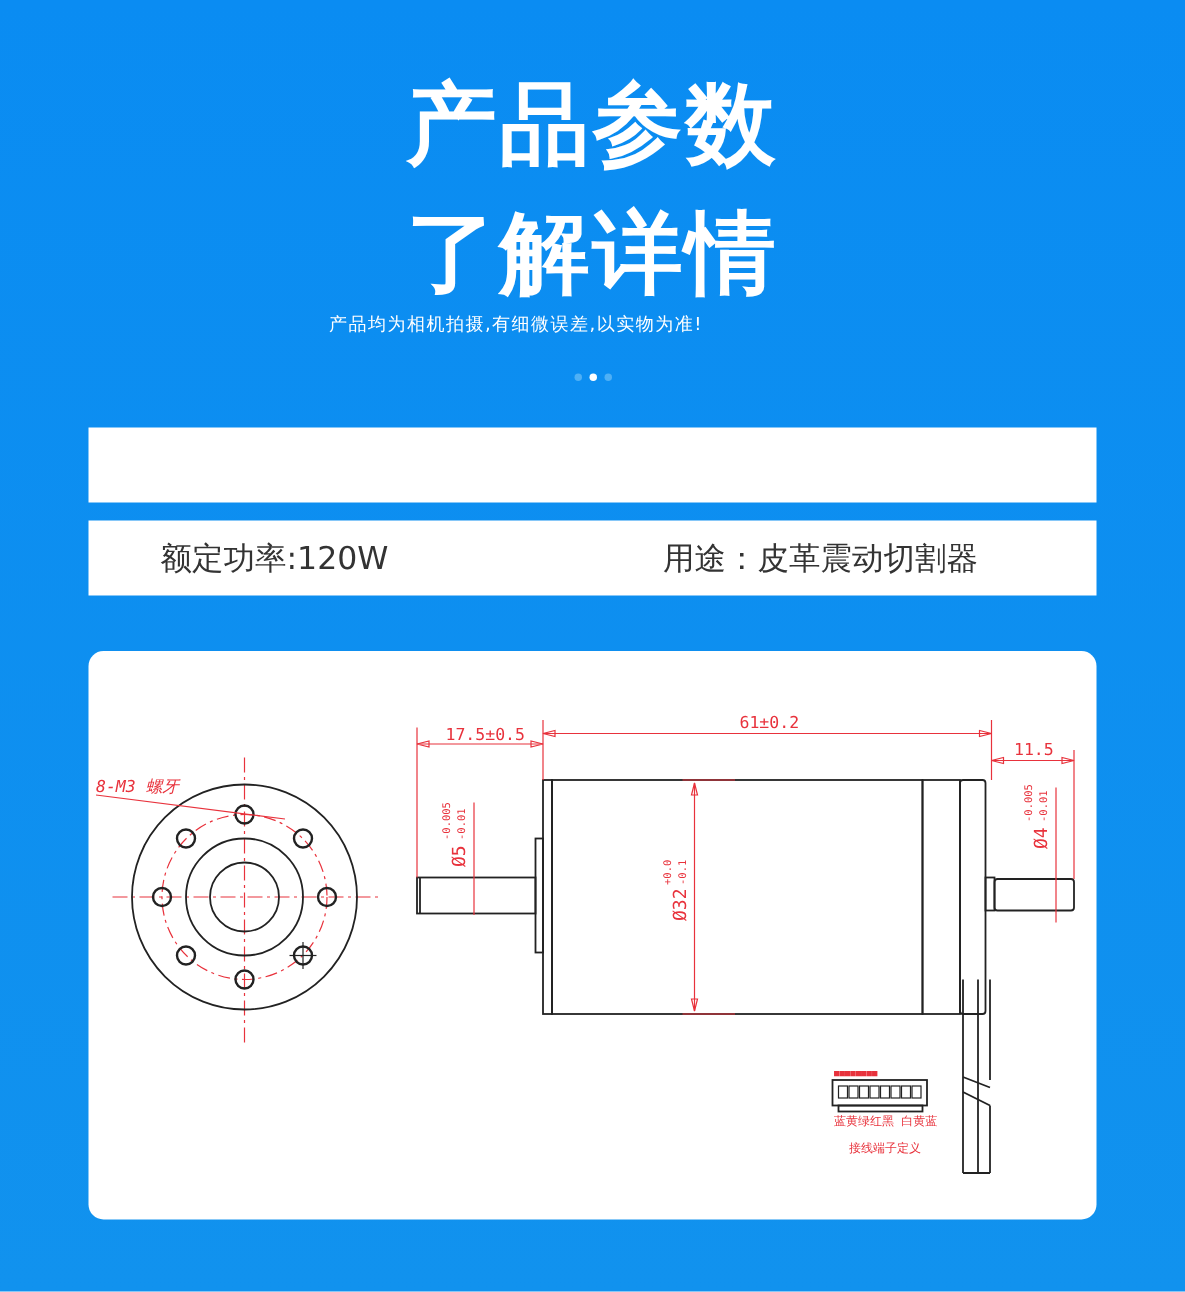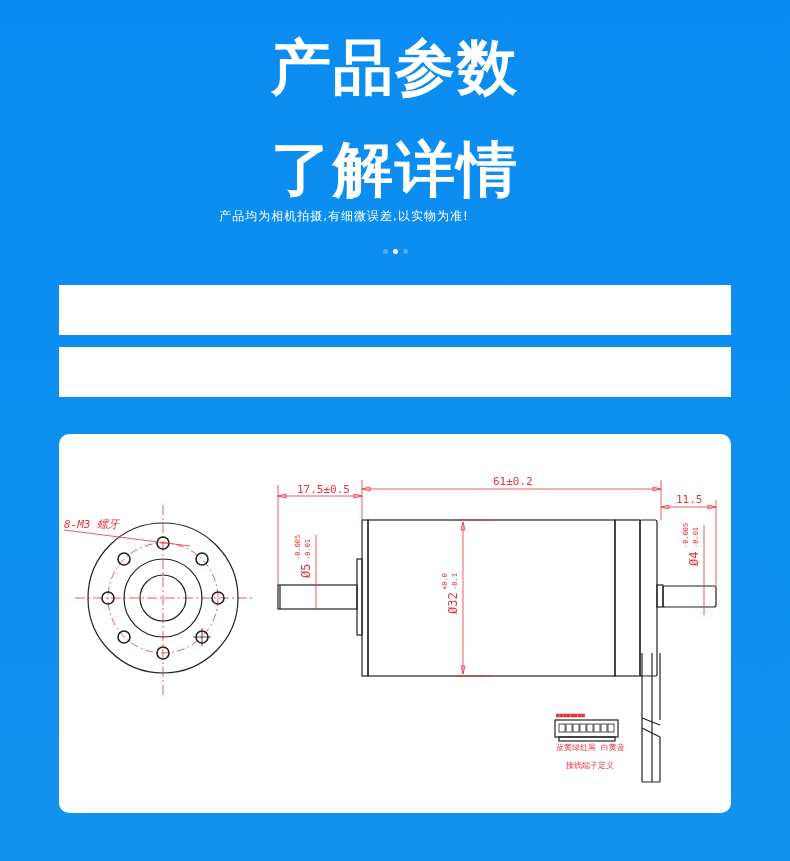--- a/index.html
+++ b/index.html
@@ -1,18 +1,18 @@
 <!DOCTYPE html>
 <html><head>
 <meta charset="utf-8">
 <style>
   html,body{margin:0;padding:0;}
   body{width:790px;height:861px;background:#0d8ff0;background:linear-gradient(180deg,#0a8cf2 0%,#1192ee 100%);font-family:"DejaVu Sans","Liberation Sans",sans-serif;position:relative;overflow:hidden;}
   .title{position:absolute;left:0;width:790px;text-align:center;color:#fff;font-weight:bold;font-size:60px;line-height:70px;letter-spacing:2px;}
-  .t1{top:32px;}
+  .t1{top:48px;}
   .t2{top:134px;}
   .subtitle{position:absolute;top:208px;left:0;width:688px;text-align:center;color:#fff;font-size:12px;letter-spacing:1px;}
   .dots{position:absolute;top:249px;left:0;width:790px;display:flex;justify-content:center;gap:5px;}
   .dot{width:5px;height:5px;border-radius:50%;background:#4fb0f5;}
   .dot.active{background:#fff;}
   .spec-row{position:absolute;left:59px;width:672px;height:50px;background:#fff;}
   .r1{top:285px;}
   .r2{top:347px;}
   .spec{position:absolute;top:0;line-height:50px;font-size:21px;color:#333;}
   .c1{left:48px;}
@@ -28,20 +28,22 @@
 <div class="subtitle">产品均为相机拍摄,有细微误差,以实物为准!</div>
 <div class="dots">
   <span class="dot"></span>
   <span class="dot active"></span>
   <span class="dot"></span>
 </div>
 
 <div class="spec-row r1">
 </div>
 <div class="spec-row r2">
+  <span class="spec c1">额定功率:120W</span>
+  <span class="spec c2">用途：皮革震动切割器</span>
 </div>
 
 <div class="card">
   <svg width="672" height="379" viewBox="59 434 672 379" xmlns="http://www.w3.org/2000/svg">
 
     <g fill="none">
       <line x1="163" y1="505" x2="163" y2="698" stroke="#e8323c" stroke-width="0.8" stroke-dasharray="10,3,2,3"></line>
       <line x1="75" y1="598" x2="253" y2="598" stroke="#e8323c" stroke-width="0.8" stroke-dasharray="10,3,2,3"></line>
       <circle cx="163" cy="598" r="75" stroke="#222" stroke-width="1.2"></circle>
       <circle cx="163" cy="598" r="55" stroke="#e8323c" stroke-width="0.8" stroke-dasharray="8,3,2,3"></circle>

